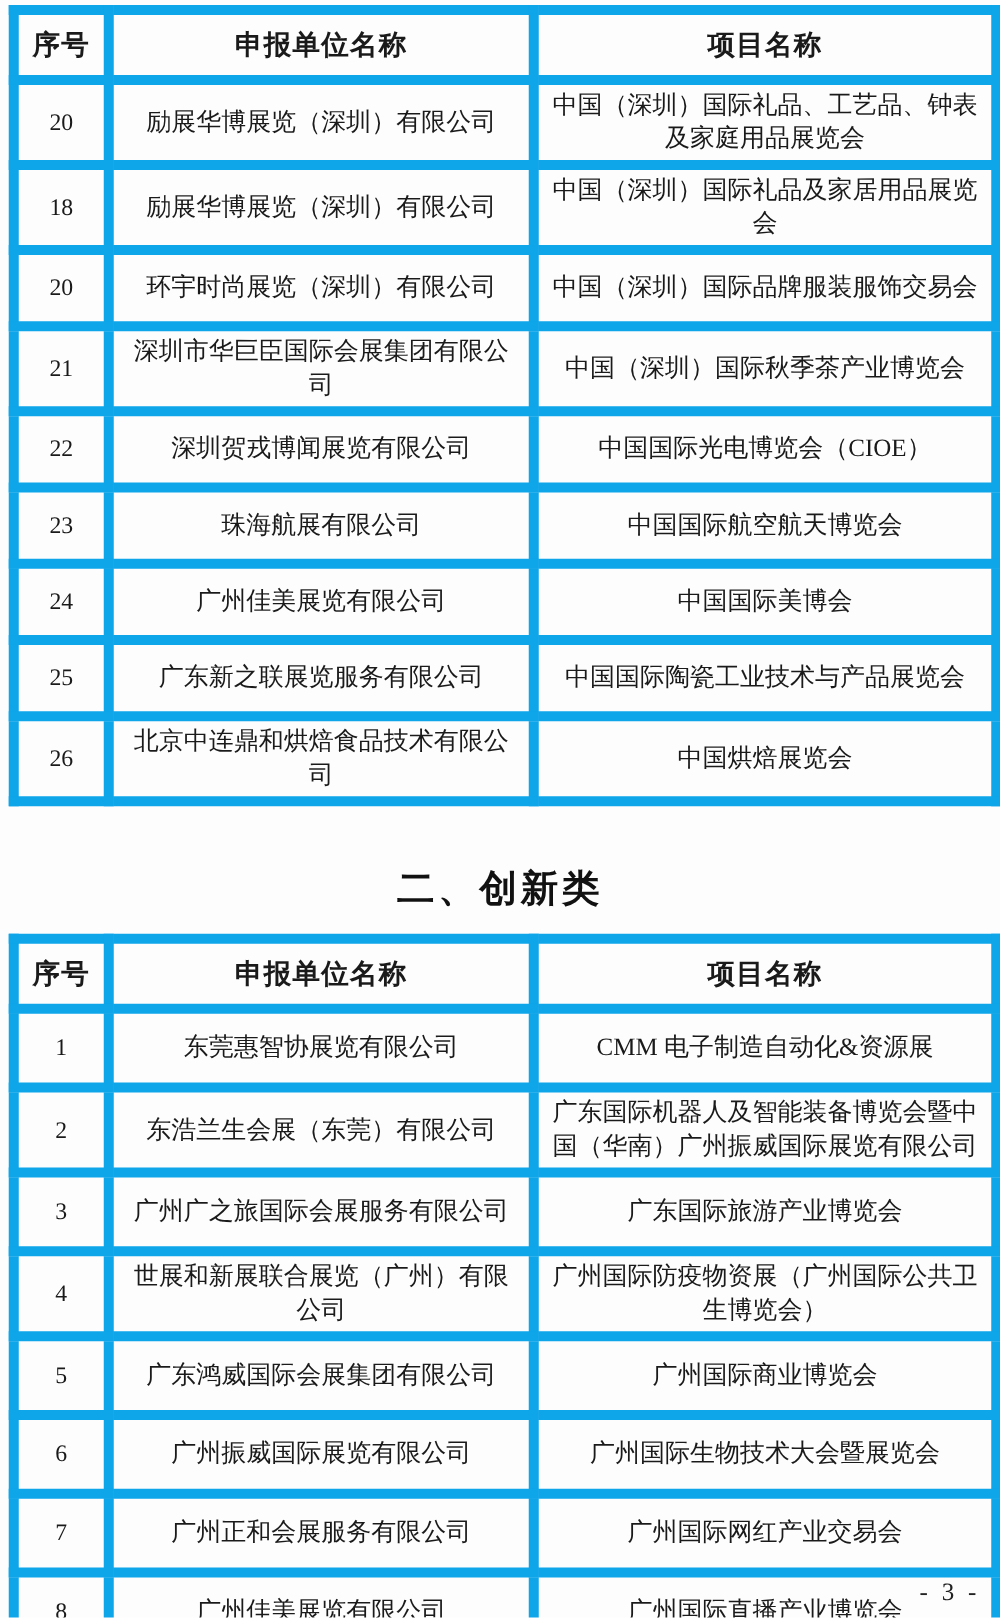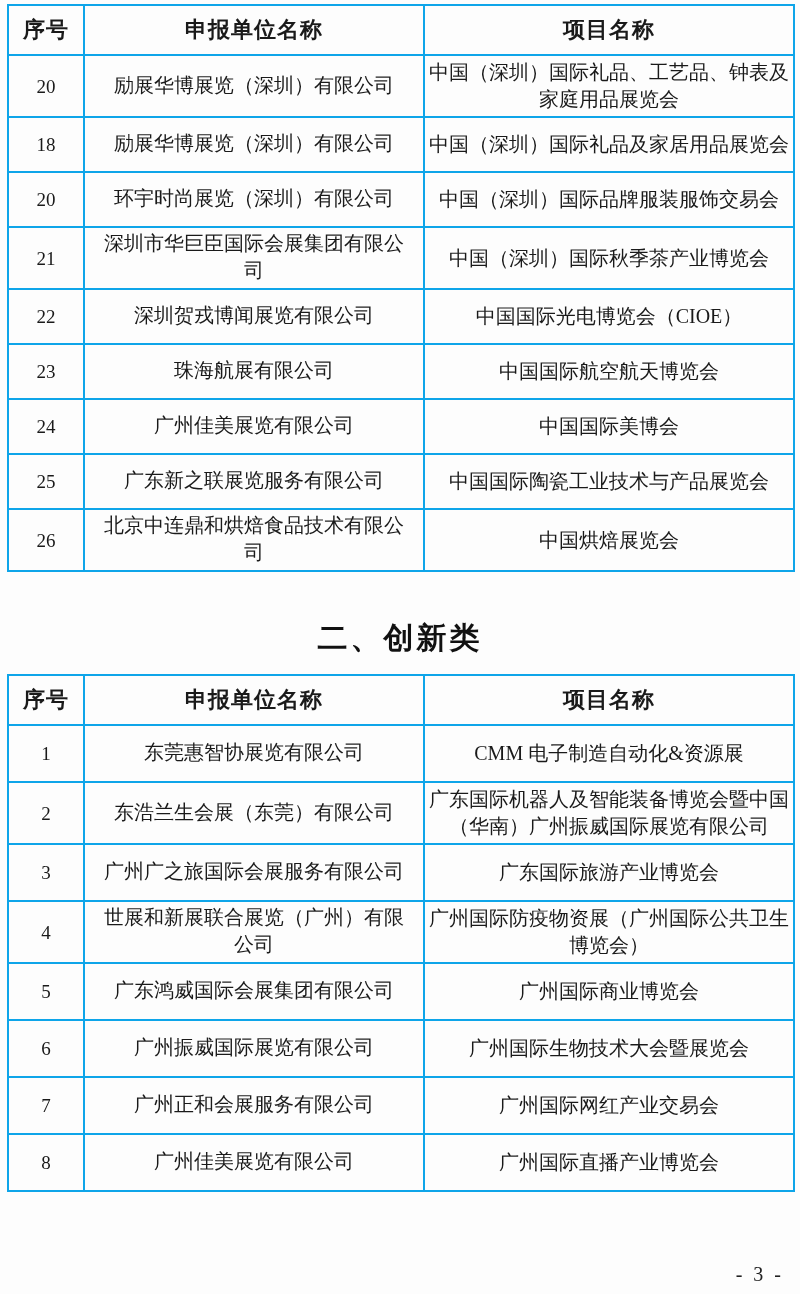--- a/index.html
+++ b/index.html
@@ -17,41 +17,41 @@
     table-layout: fixed;
     width: 786px;
     margin-left: 7px;
     background: #fdfdfd;
   }
   table.tbl1 { margin-top: 4px; }
   col.c-no { width: 76px; }
   col.c-co { width: 340px; }
   col.c-pr { width: 370px; }
   .doc-table th, .doc-table td {
-    border: 2px solid #0ea5e9;
+    border: 8px solid #0ea5e9;
     text-align: center;
     vertical-align: middle;
     overflow: hidden;
   }
   .doc-table th {
     height: 46px;
     font-size: 22px;
     font-weight: bold;
     letter-spacing: 1px;
   }
   .doc-table td {
     font-size: 20px;
     line-height: 27px;
     padding: 3px 4px;
     word-break: break-all;
   }
   .tbl1 tbody td { height: 47px; }
   .tbl2 tbody td { height: 49px; }
   td.no-cell { font-size: 19px; }
-  td.co-cell { padding: 3px 11px; font-family: Liberation Mono, monospace; }
+  td.co-cell { padding: 3px 11px; }
   .section-title {
     font-family: "Liberation Sans", "DejaVu Sans", sans-serif;
     font-weight: bold;
     font-size: 30px;
     letter-spacing: 3px;
     color: #111;
     text-align: center;
     margin: 46px 0 15px 0;
   }
   .page-number {

